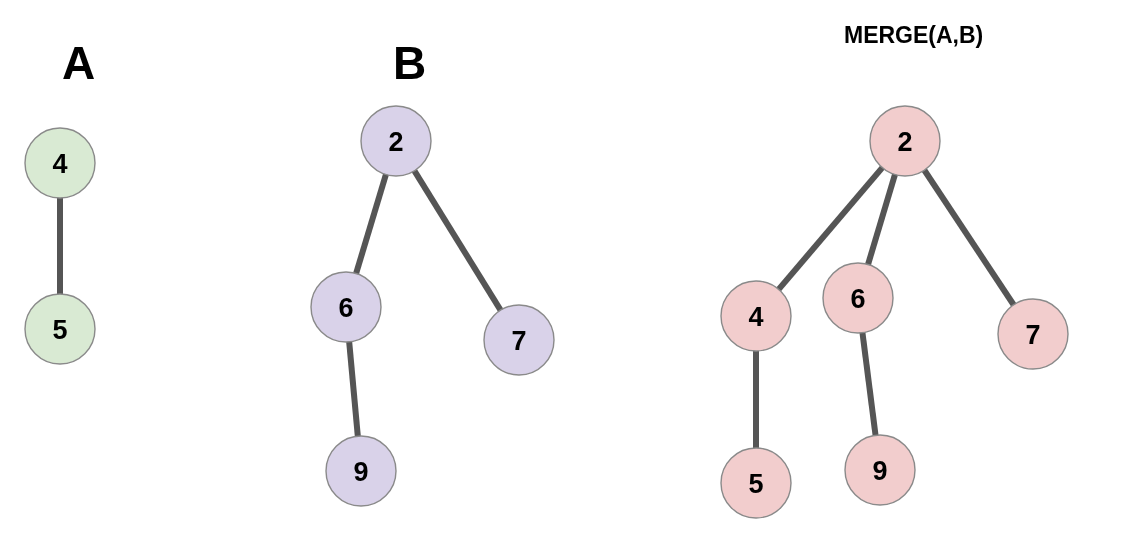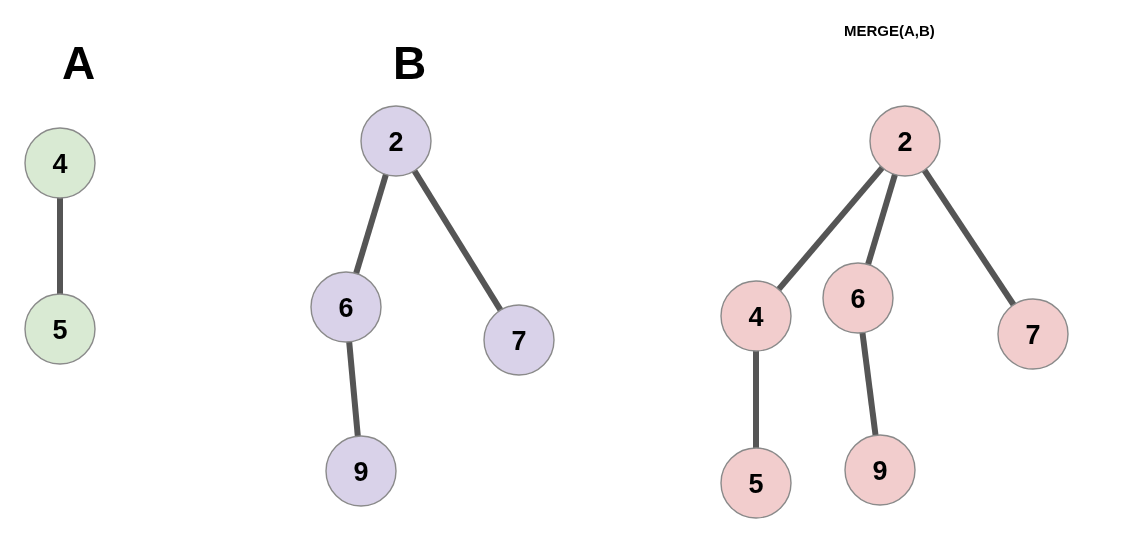--- a/index.html
+++ b/index.html
@@ -31,21 +31,21 @@
     font-weight: bold;
     color: #000000;
     white-space: nowrap;
     user-select: none;
   }
   .panel-label.big {
     font-size: 46px;
     letter-spacing: 0px;
   }
   .panel-label.small {
-    font-size: 15px;
+    font-size: 23px;
   }
   .edge-line {
     stroke: #555555;
     stroke-width: 6;
     stroke-linecap: butt;
   }
   .node-circle {
     stroke: #8a8a8a;
     stroke-width: 1.4;
   }

